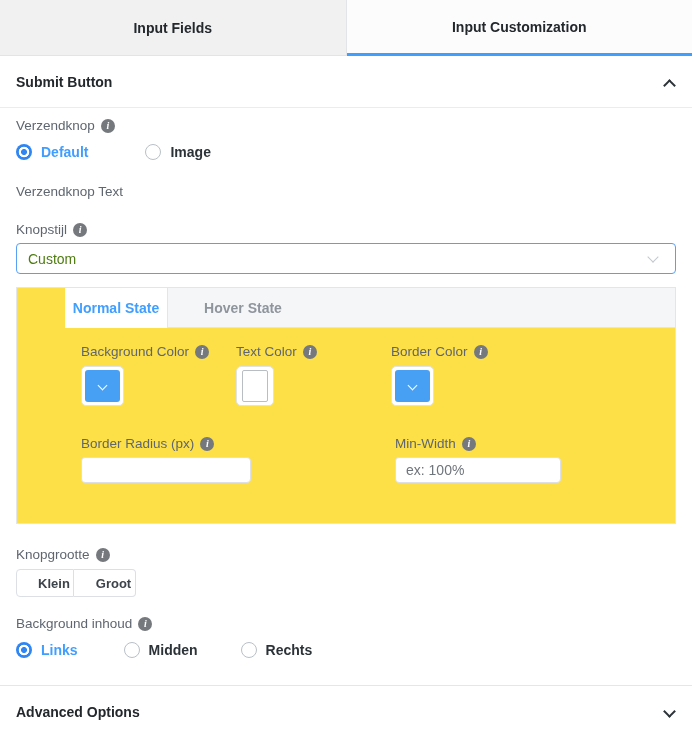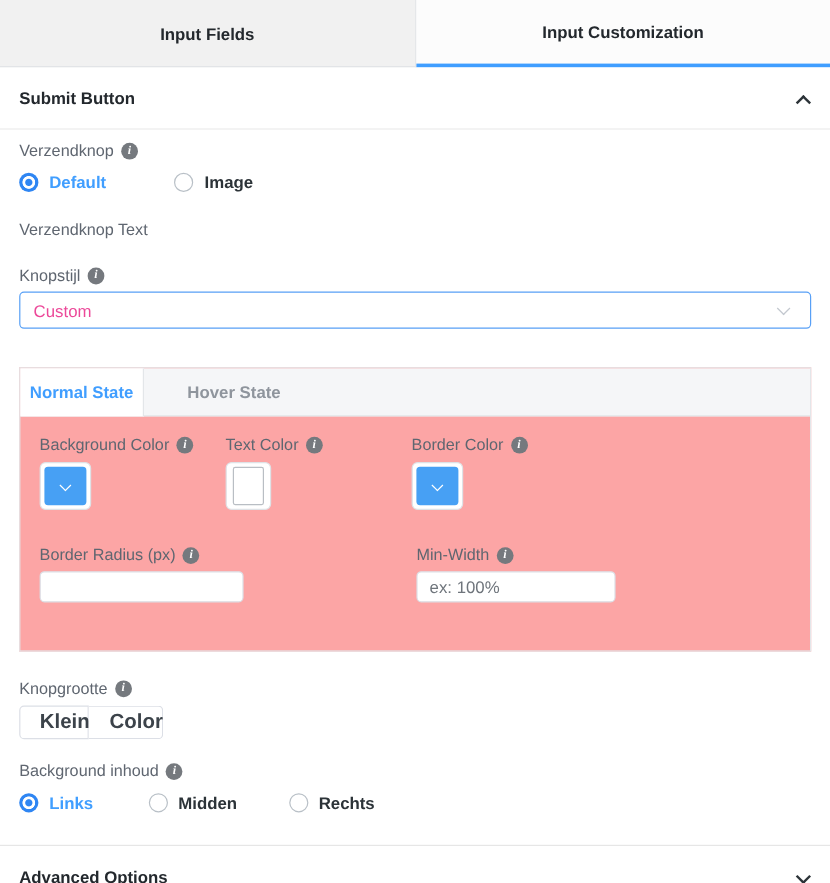--- a/index.html
+++ b/index.html
@@ -81,31 +81,31 @@
     padding: 0 10px; font-size: 14px; color: #50565c;
     font-family: "Liberation Sans", sans-serif; background: #fff; outline: none;
   }
   .text-input::placeholder { color: #6f757c; opacity: 1; }
 
   .select-box {
     position: relative; height: 31px; margin-top: 6px;
     border: 1px solid #58a0f6; border-radius: 4px; background: #fff;
     display: flex; align-items: center; padding: 0 11px; cursor: pointer;
   }
-  .select-value { font-size: 14px; color: #ec4899; }
+  .select-value { font-size: 14px; color: #4d7c0f; }
   .select-chev { position: absolute; right: 16px; top: 9px; width: 10px; height: 10px; }
   .select-chev::before {
     content: ""; position: absolute; left: 0; top: 0;
     width: 7px; height: 7px;
     border-right: 1.6px solid #c3c8cf; border-bottom: 1.6px solid #c3c8cf;
     transform: rotate(45deg);
   }
 
   
-  .style-panel { margin-top: 32px; border: 1px solid #e3e6e9; background: #fca5a5; }
+  .style-panel { margin-top: 13px; border: 1px solid #e3e6e9; background: #fde047; padding-left: 48px; }
   .panel-tabs { display: flex; height: 40px; background: #f5f6f8; border-bottom: 1px solid #e3e6e9; }
   .panel-tab {
     display: flex; align-items: center; justify-content: center;
     font-size: 14px; font-weight: 600; cursor: pointer;
   }
   .panel-tab.active {
     width: 103px; background: #ffffff; color: #409EFF;
     border-right: 1px solid #e3e6e9; margin-bottom: -1px;
   }
   .panel-tab.rest { width: 150px; color: #8f959d; }
@@ -136,21 +136,21 @@
   .pair-row { display: flex; margin-top: 30px; }
   .pair-col1 { width: 314px; }
   .pair-col1 .text-input { width: 170px; }
   .pair-col2 .text-input { width: 166px; }
 
   
   .btn-group { display: inline-flex; margin-top: 7px; border-radius: 4px; }
   .size-btn {
     height: 28px; display: flex; align-items: center; justify-content: center;
     border: 1px solid #dcdfe6; border-left-width: 0;
-    background: #fff; color: #3c434a; font-size: 17px; font-weight: 600; cursor: pointer; padding-left: 18px;
+    background: #fff; color: #3c434a; font-size: 13px; font-weight: 600; cursor: pointer; padding-left: 18px;
   }
   .size-btn:first-child { border-left-width: 1px; border-radius: 4px 0 0 4px; }
   .size-btn:last-child { border-radius: 0 4px 4px 0; }
   .size-btn.selected { background: #409EFF; border-color: #409EFF; color: #ffffff; }
   .size-btn.w1 { width: 58px; } .size-btn.w2 { width: 77px; } .size-btn.w3 { width: 62px; }
 
   
   .mt10 { margin-top: 10px; } .mt22 { margin-top: 23px; } .mt24 { margin-top: 24px; }
   .mt18 { margin-top: 19px; }
   .section-divider { border: none; border-top: 1px solid #e6e6e6; height: 0; margin-top: 27px; }
@@ -281,21 +281,21 @@
   
   <div class="field-label mt22">
     <span>Knopgrootte</span>
     <span class="info">i</span>
   </div>
   <div class="btn-group">
     <div class="size-btn w1">
       <span>Klein</span>
     </div>
     <div class="size-btn w3">
-      <span>Color</span>
+      <span>Groot</span>
     </div>
   </div>
 
   
   <div class="field-label mt18">
     <span>Background inhoud</span>
     <span class="info">i</span>
   </div>
   <div class="radio-row">
     <div class="radio-item checked radio-gap2">

